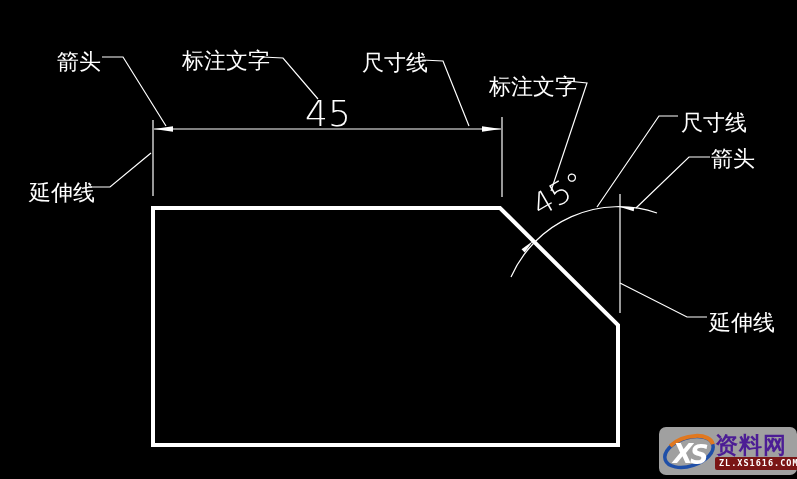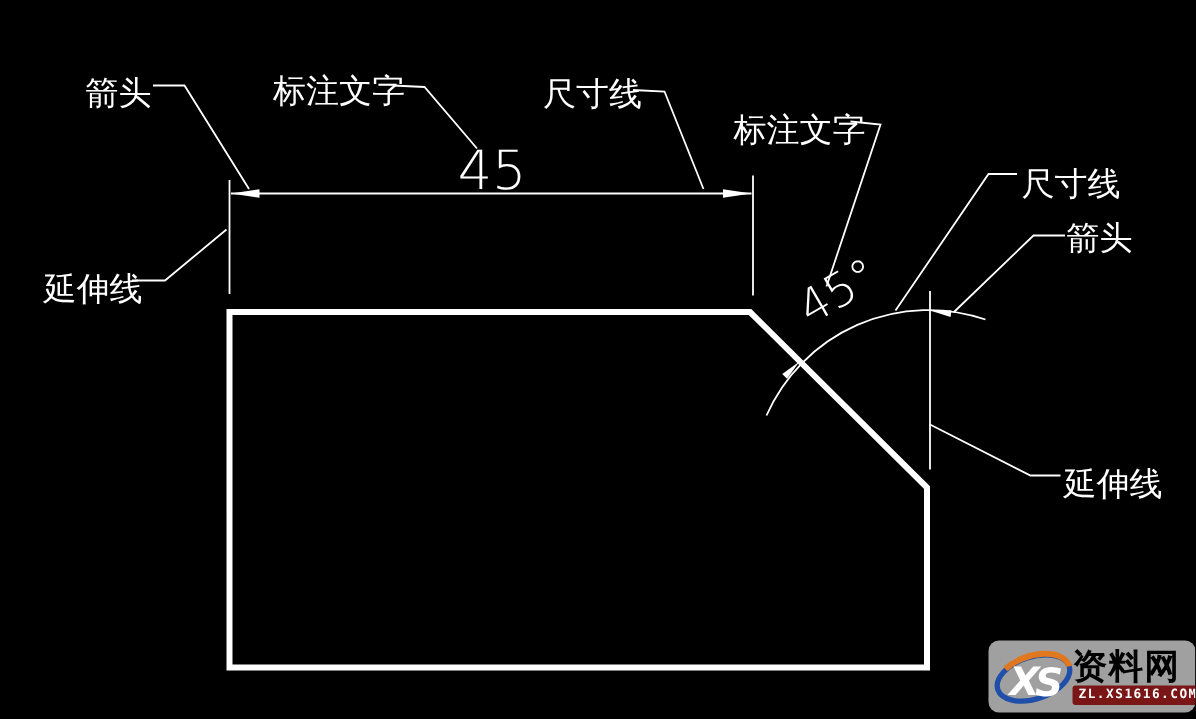--- a/index.html
+++ b/index.html
@@ -11,21 +11,21 @@
   .dim-ang{font-size:31px;font-weight:300;}
   .thin{stroke:#fff;stroke-width:1.2;fill:none;}
   .thick{stroke:#fff;stroke-width:4;fill:none;stroke-linejoin:miter;}
   .fillw{fill:#fff;stroke:none;}
   
   .watermark{position:absolute;left:659px;top:427px;width:138px;height:48px;
              background:#a0a0a0;border-radius:7px;display:flex;align-items:center;
              padding:0;box-sizing:border-box;}
   .wm-logo{flex:0 0 58px;height:48px;}
   .wm-right{display:flex;flex-direction:column;align-items:flex-start;margin-left:-2px;}
-  .wm-name{font-size:23px;font-weight:bold;color:#000000;line-height:24px;
+  .wm-name{font-size:23px;font-weight:bold;color:#4c1d95;line-height:24px;
            letter-spacing:1px;font-family:"DejaVu Sans",sans-serif;}
   .wm-bar{background:#7a1616;color:#fff;font-family:"DejaVu Sans Mono",monospace;
           font-size:8.5px;font-weight:bold;letter-spacing:1px;padding:2px 4px 2px 4px;
           border-radius:2px;line-height:9px;}
 </style>
 </head>
 <body>
 
 <div class="stage">
 

